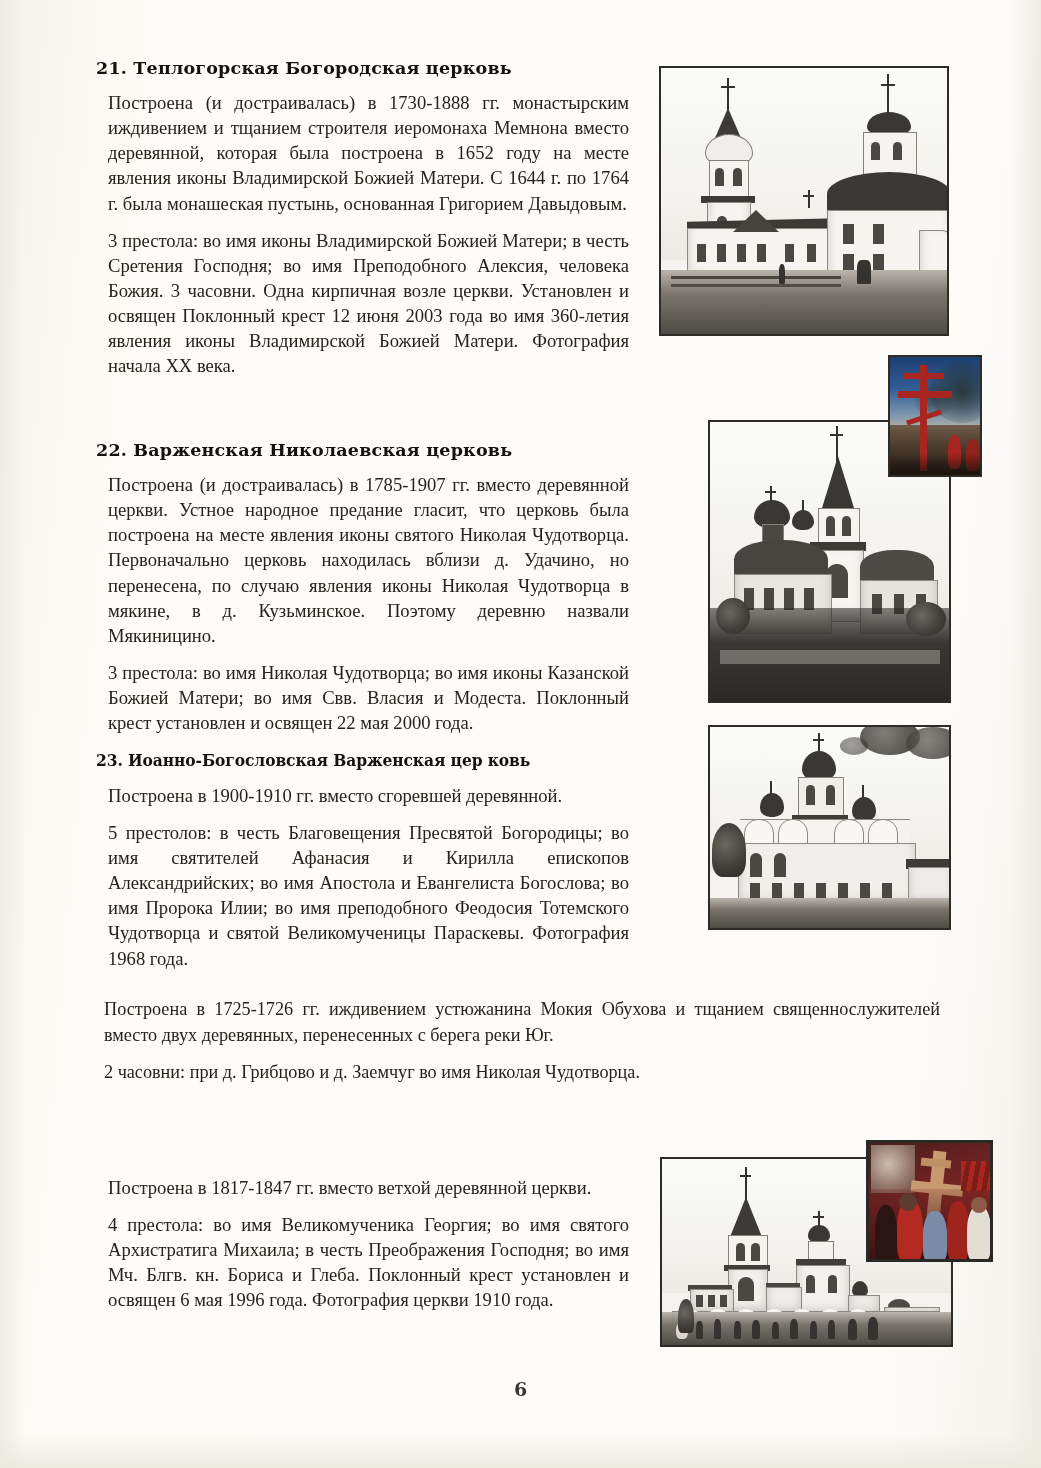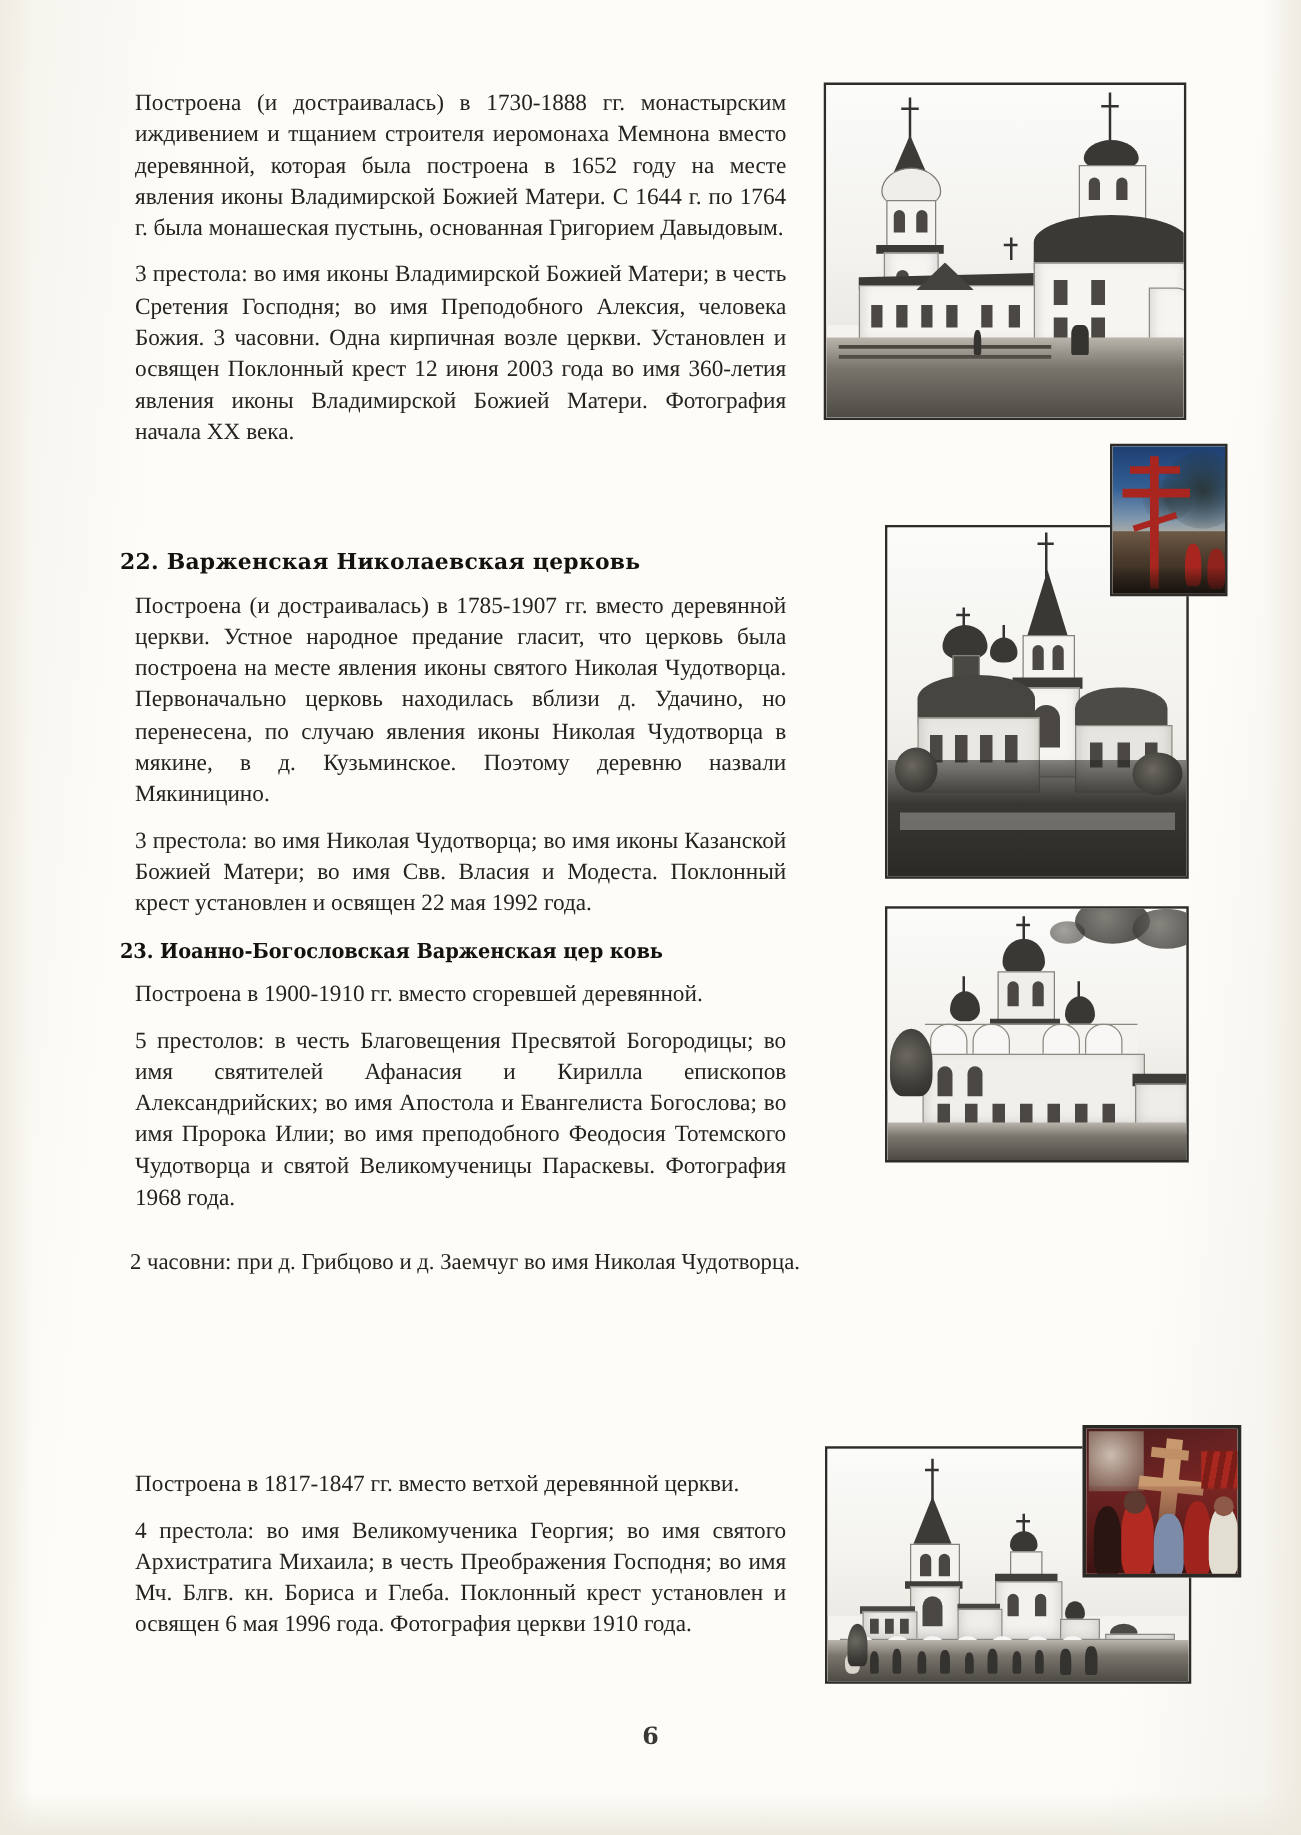--- a/index.html
+++ b/index.html
@@ -226,37 +226,39 @@
 
 <div class="page">
   <div class="paper-tint"></div>
   <div class="scan-edge-left"></div>
   <div class="scan-edge-right"></div>
   <div class="scan-edge-bottom"></div>
 
   <div class="content">
 
     <div class="col-narrow" style="top:58px;">
+      <h2 class="sec-head">21. Теплогорская Богородская церковь</h2>
       <p class="body-text para">Построена (и достраивалась) в 1730-1888 гг. монастырским иждивением и тщанием строителя иеромонаха Мемнона вместо деревянной, которая была построена в 1652 году на месте явления иконы Владимирской Божией Матери. С 1644 г. по 1764 г. была монашеская пустынь, основанная Григорием Давыдовым.</p>
       <p class="body-text para">3 престола: во имя иконы Владимирской Божией Матери; в честь Сретения Господня; во имя Преподобного Алексия, человека Божия. 3 часовни. Одна кирпичная возле церкви. Установлен и освящен Поклонный крест 12 июня 2003 года во имя 360-летия явления иконы Владимирской Божией Матери. Фотография начала XX века.</p>
     </div>
 
     <div class="col-narrow" style="top:440px;">
       <h2 class="sec-head">22. Варженская Николаевская церковь</h2>
       <p class="body-text para">Построена (и достраивалась) в 1785-1907 гг. вместо деревянной церкви. Устное народное предание гласит, что церковь была построена на месте явления иконы святого Николая Чудотворца. Первоначально церковь находилась вблизи д. Удачино, но перенесена, по случаю явления иконы Николая Чудотворца в мякине, в д. Кузьминское. Поэтому деревню назвали Мякиницино.</p>
-      <p class="body-text para">3 престола: во имя Николая Чудотворца; во имя иконы Казанской Божией Матери; во имя Свв. Власия и Модеста. Поклонный крест установлен и освящен 22 мая 1992 года.</p>
+      <p class="body-text para">3 престола: во имя Николая Чудотворца; во имя иконы Казанской Божией Матери; во имя Свв. Власия и Модеста. Поклонный крест установлен и освящен 22 мая 2000 года.</p>
     </div>
 
     <div class="col-narrow" style="top:752px;">
       <h2 class="sec-head compact">23. Иоанно-Богословская Варженская цер ковь</h2>
       <p class="body-text para">Построена в 1900-1910 гг. вместо сгоревшей деревянной.</p>
       <p class="body-text para">5 престолов: в честь Благовещения Пресвятой Богородицы; во имя святителей Афанасия и Кирилла епископов Александрийских; во имя Апостола и Евангелиста Богослова; во имя Пророка Илии; во имя преподобного Феодосия Тотемского Чудотворца и святой Великомученицы Параскевы. Фотография 1968 года.</p>
     </div>
 
     <div class="col-wide" style="top:985px;">
+      <p class="body-text wide para">Построена в 1725-1726 гг. иждивением устюжанина Мокия Обухова и тщанием священнослужителей вместо двух деревянных, перенесенных с берега реки Юг.</p>
       <p class="body-text wide para">2 часовни: при д. Грибцово и д. Заемчуг во имя Николая Чудотворца.</p>
     </div>
 
     <div class="col-narrow" style="top:1163px;">
       <p class="body-text para">Построена в 1817-1847 гг. вместо ветхой деревянной церкви.</p>
       <p class="body-text para">4 престола: во имя Великомученика Георгия; во имя святого Архистратига Михаила; в честь Преображения Господня; во имя Мч. Блгв. кн. Бориса и Глеба. Поклонный крест установлен и освящен 6 мая 1996 года. Фотография церкви 1910 года.</p>
     </div>
 
     <div class="photo framed" style="left:659px; top:66px; width:290px; height:270px;">
       <div class="bw">

